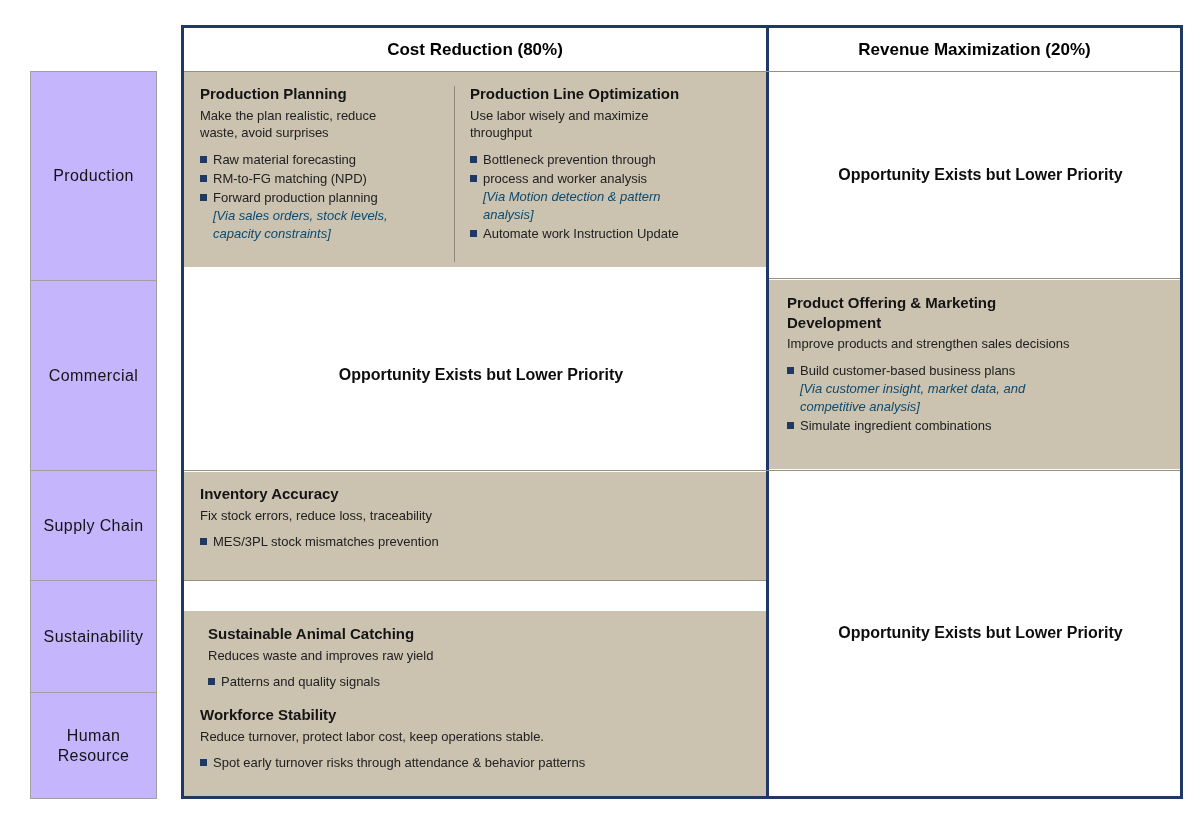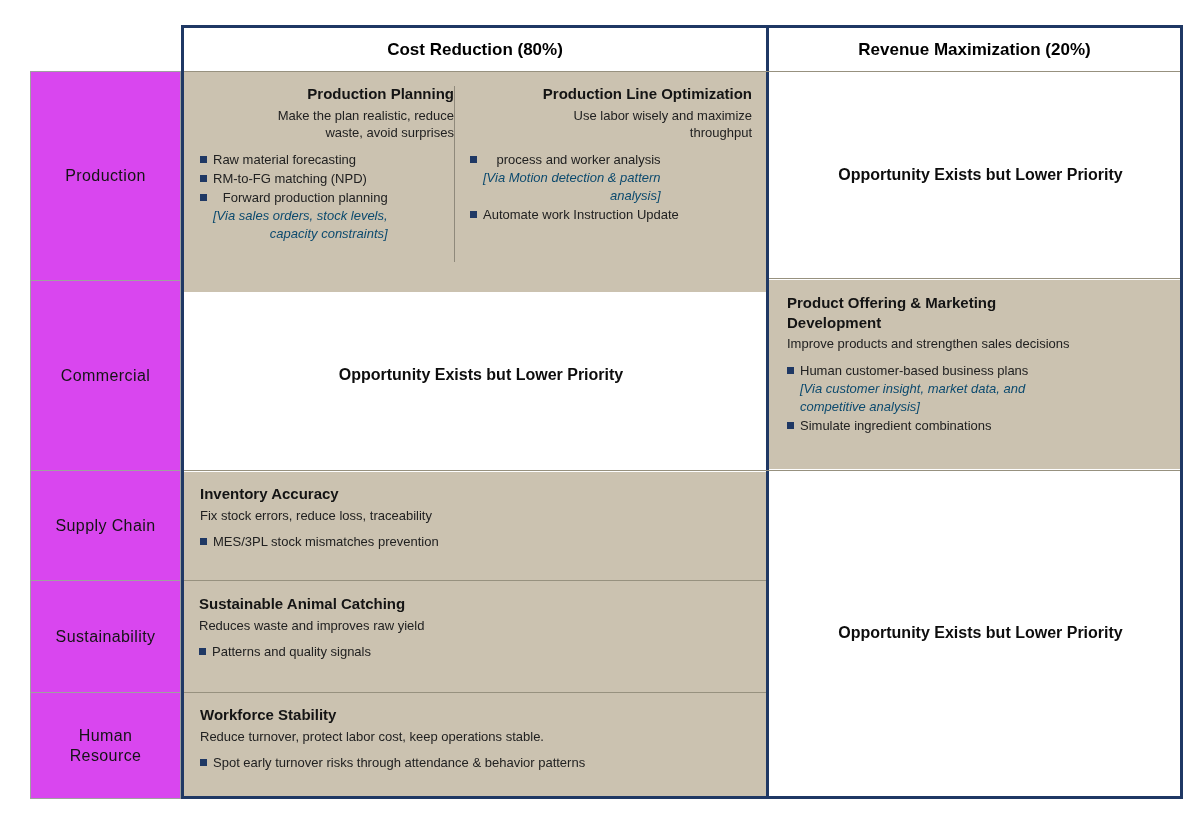--- a/index.html
+++ b/index.html
@@ -1,22 +1,22 @@
 <!DOCTYPE html>
 <html><head>
 <meta charset="utf-8">
 <style>
   * { margin:0; padding:0; box-sizing:border-box; }
   html,body { width:1200px; height:830px; background:#ffffff;
     font-family:"Liberation Sans", sans-serif; color:#212121; }
   .canvas { position:relative; width:1200px; height:830px; background:#fff; overflow:hidden; }
 
   
-  .label-col { position:absolute; left:30px; top:71px; width:151px; height:728px;
-    border:1px solid #a0a0a0; display:flex; flex-direction:column; background:#d946ef; }
+  .label-col { position:absolute; left:30px; top:71px; width:127px; height:728px;
+    border:1px solid #a0a0a0; display:flex; flex-direction:column; background:#c4b5fd; }
   .label-row { display:flex; align-items:center; justify-content:center; text-align:center;
     font-size:16px; letter-spacing:0.4px; color:#141414; border-bottom:1px solid #a0a0a0;
     white-space:pre-line; line-height:1.25; }
   .label-row:last-child { border-bottom:none; }
   .lr1{height:209px;} .lr2{height:190px;} .lr3{height:110px;} .lr4{height:112px;} .lr5{flex:1;}
 
   
   .table { position:absolute; left:181px; top:25px; width:1002px; height:774px;
     border:3px solid #1F3864; background:#fff; }
   .tin { position:absolute; }
@@ -31,32 +31,32 @@
 
   .hdr { top:0; height:43px; display:flex; align-items:center; justify-content:center;
     font-size:17px; font-weight:bold; color:#000;border-radius:21px; }
   .hdr-l { left:0; width:582px; }
   .hdr-r { left:585px; width:411px; }
 
   .tan { background:#cbc2b0; }
   .opp { display:flex; align-items:center; justify-content:center;
     font-size:16px; font-weight:bold; color:#0d0d0d; text-align:center;padding-left:12px; }
 
-  .cell-prod { left:0; top:44px; width:582px; height:220px;text-align:right; }
+  .cell-prod { left:0; top:44px; width:582px; height:195px; }
   .sect-a { position:absolute; left:16px; top:12px; width:254px; }
   .sect-b { position:absolute; left:286px; top:12px; width:282px; }
   .subdiv { position:absolute; left:270px; top:14px; width:1px; height:176px; background:#8f897b; }
 
   .cell-opp-comm { left:0; top:252px; width:582px; height:190px; }
   .cell-opp-prod { left:585px; top:44px; width:411px; height:206px; }
   .cell-opp-merged { left:585px; top:442px; width:411px; height:326px; }
 
   .cell-pomd { left:585px; top:252px; width:411px; height:189px; padding:13px 16px 0 18px; }
   .cell-inv  { left:0; top:444px; width:582px; height:108px; padding:12px 16px 0 16px; }
-  .cell-sac  { left:0; top:553px; width:582px; height:111px; padding:13px 16px 0 15px; }
+  .cell-sac  { left:0; top:583px; width:582px; height:111px; padding:13px 16px 0 24px; }
   .cell-ws   { left:0; top:665px; width:582px; height:103px; padding:12px 16px 0 16px; }
 
   .stitle { font-size:15px; font-weight:bold; color:#141414; line-height:1.3;
     margin-bottom:3px; white-space:pre-line; }
   .ssub { font-size:13px; color:#212121; line-height:1.38; white-space:pre-line; }
   .blist { margin-top:9px; }
   .b { display:flex; align-items:flex-start; margin-bottom:1px; }
   .sq { flex:0 0 auto; width:7px; height:7px; background:#1F3864; margin:5px 6px 0 0; }
   .bt { font-size:13px; line-height:1.38; color:#212121; }
   .bn { font-size:13px; line-height:1.38; color:#0c4a6e; white-space:pre-line;font-style:italic; }
@@ -121,20 +121,27 @@
       </div>
 
       <div class="sect-b">
         <div class="stitle">Production Line Optimization</div>
         <div class="ssub">Use labor wisely and maximize
 throughput</div>
         <div class="blist">
           <div class="b">
             <span class="sq"></span>
             <div>
+                <div class="bt">Bottleneck prevention through</div>
+                 <div class="bn"></div>
+              </div>
+          </div>
+          <div class="b">
+            <span class="sq"></span>
+            <div>
                 <div class="bt">process and worker analysis</div>
                  <div class="bn">[Via Motion detection &amp; pattern
 analysis]</div>
               </div>
           </div>
           <div class="b">
             <span class="sq"></span>
             <div>
                 <div class="bt">Automate work Instruction Update</div>
                  <div class="bn"></div>
@@ -149,21 +156,21 @@
     <div class="tin opp cell-opp-merged">Opportunity Exists but Lower Priority</div>
 
     <div class="tin tan cell-pomd">
       <div class="stitle">Product Offering &amp; Marketing
 Development</div>
       <div class="ssub">Improve products and strengthen sales decisions</div>
       <div class="blist">
         <div class="b">
           <span class="sq"></span>
           <div>
-              <div class="bt">Human customer-based business plans</div>
+              <div class="bt">Build customer-based business plans</div>
                <div class="bn">[Via customer insight, market data, and
 competitive analysis]</div>
             </div>
         </div>
         <div class="b">
           <span class="sq"></span>
           <div>
               <div class="bt">Simulate ingredient combinations</div>
                <div class="bn"></div>
             </div>

